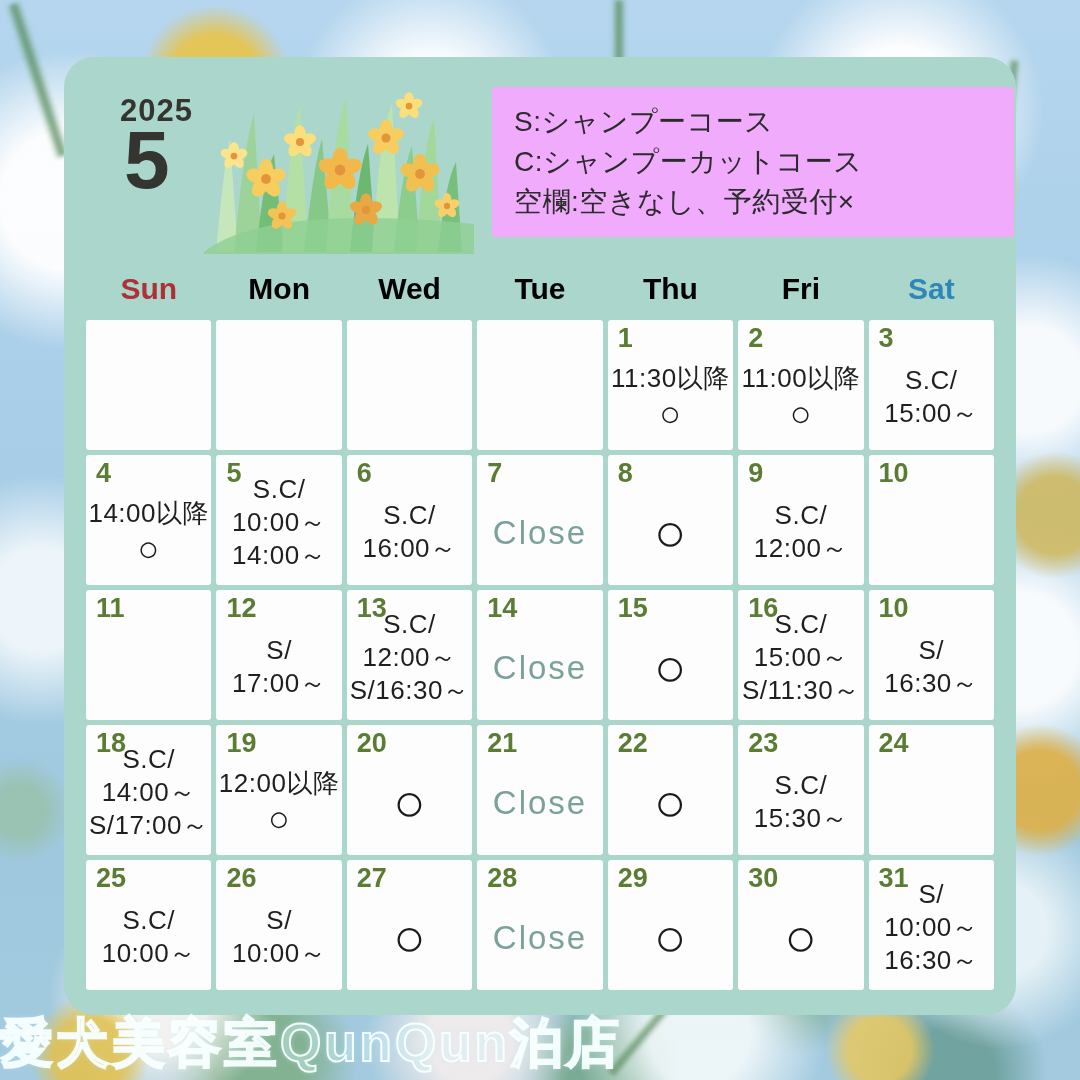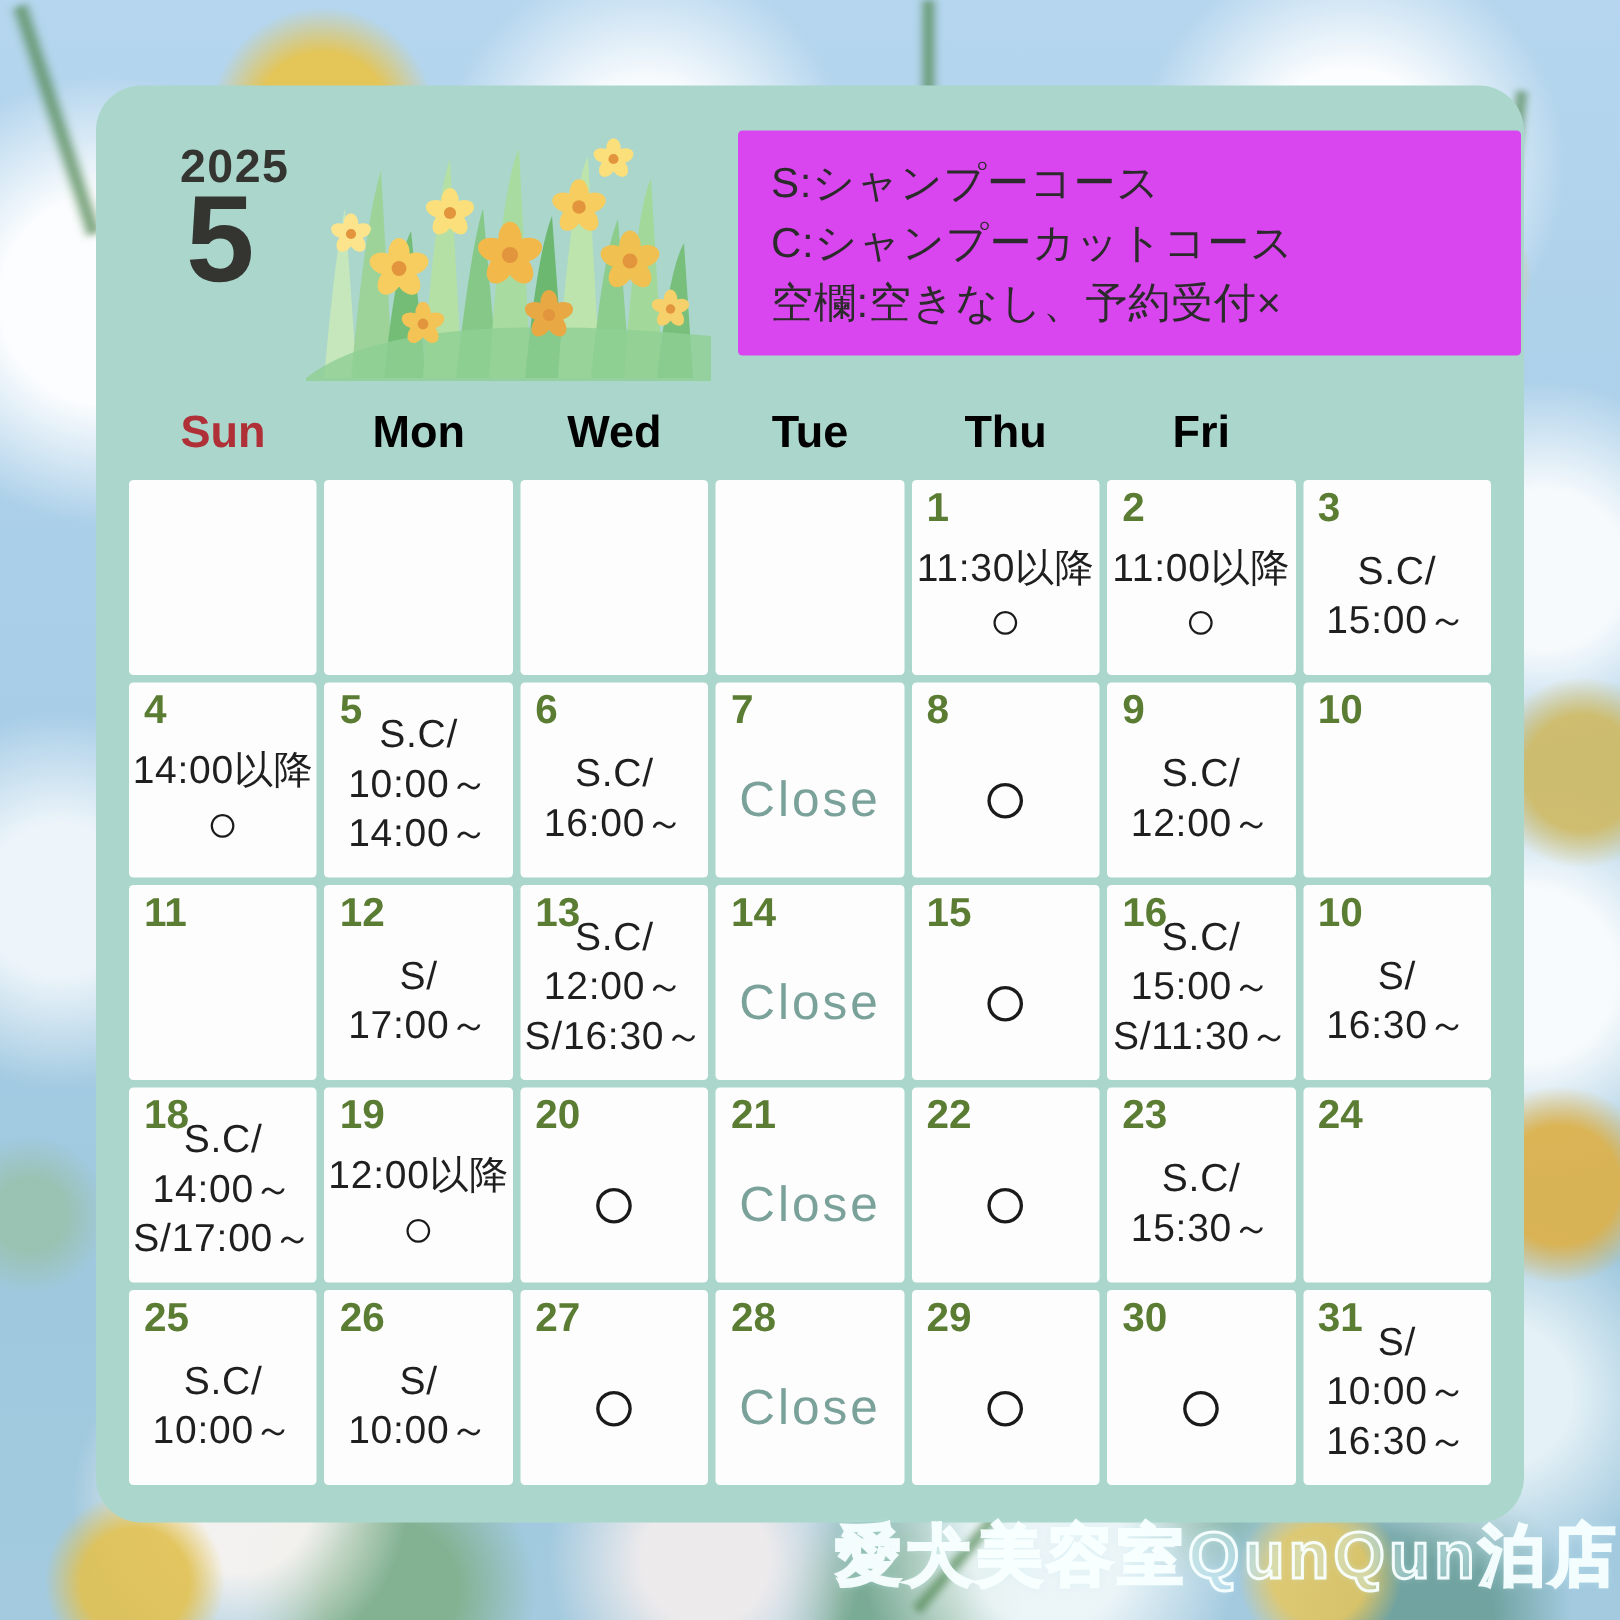--- a/index.html
+++ b/index.html
@@ -48,21 +48,21 @@
   
   .card{
     position:absolute;left:64px;top:57px;width:952px;height:958px;
     background:#abd6cc;border-radius:30px;
   }
   .year{position:absolute;left:56px;top:36px;font-size:31px;font-weight:700;color:#343430;letter-spacing:1px;}
   .month{position:absolute;left:60px;top:62px;font-size:82px;font-weight:700;color:#343430;line-height:1;}
   .flowers-svg{position:absolute;left:140px;top:26px;width:270px;height:172px;}
   .legend{
     position:absolute;left:428px;top:30px;width:522px;height:150px;
-    background:#d946ef;border-radius:3px;
+    background:#f0abfc;border-radius:3px;
     display:flex;flex-direction:column;justify-content:center;
     padding:6px 0 6px 22px;box-sizing:border-box;
   }
   .legend-line{font-size:28px;color:#2b2b2b;line-height:40px;letter-spacing:.5px;font-weight:500;}
 
   .weekday-row{
     position:absolute;left:22px;top:206px;width:908px;height:52px;
     display:grid;grid-template-columns:repeat(7,1fr);gap:5px;
   }
   .weekday{display:flex;align-items:center;justify-content:center;font-size:30px;font-weight:700;color:#000000;}
@@ -87,22 +87,22 @@
   .cell-line{
     font-size:26px;color:#1f1f1f;line-height:33px;letter-spacing:.5px;
     white-space:nowrap;text-align:center;
   }
   .cell-line.close{font-size:33px;color:#7aa29a;letter-spacing:2px;font-weight:400;}
   .cell-line.circle-big{font-size:54px;line-height:58px;color:#1a1a1a;}
   .cell-line.circle-small{font-size:36px;line-height:38px;color:#1a1a1a;}
 
   
   .shop-name{
-    position:absolute;left:0;right:0;top:1008px;text-align:right;
-    font-size:44px;font-weight:700;letter-spacing:3px;
+    position:absolute;left:0;right:0;top:1008px;text-align:left;
+    font-size:53px;font-weight:700;letter-spacing:3px;
     color:rgba(235,252,252,.14);
     -webkit-text-stroke:2px rgba(248,255,255,.95);
     text-shadow:0 0 6px rgba(200,240,245,.45);
   }
 </style>
 </head>
 <body>
 
 <div class="bg-photo"></div>
 <div class="stem stem1"></div>
@@ -158,20 +158,21 @@
     <div class="legend-line">空欄:空きなし、予約受付×</div>
   </div>
 
   <div class="weekday-row">
     <div class="weekday wd-sun">Sun</div>
     <div class="weekday">Mon</div>
     <div class="weekday">Wed</div>
     <div class="weekday">Tue</div>
     <div class="weekday">Thu</div>
     <div class="weekday">Fri</div>
+    <div class="weekday wd-sat">Sat</div>
   </div>
 
   <div class="grid">
       <div class="cell">
     <span class="num"></span>
     <div class="body">
       <span class="cell-line"></span>
       <span class="cell-line"></span>
       <span class="cell-line"></span>
     </div>

